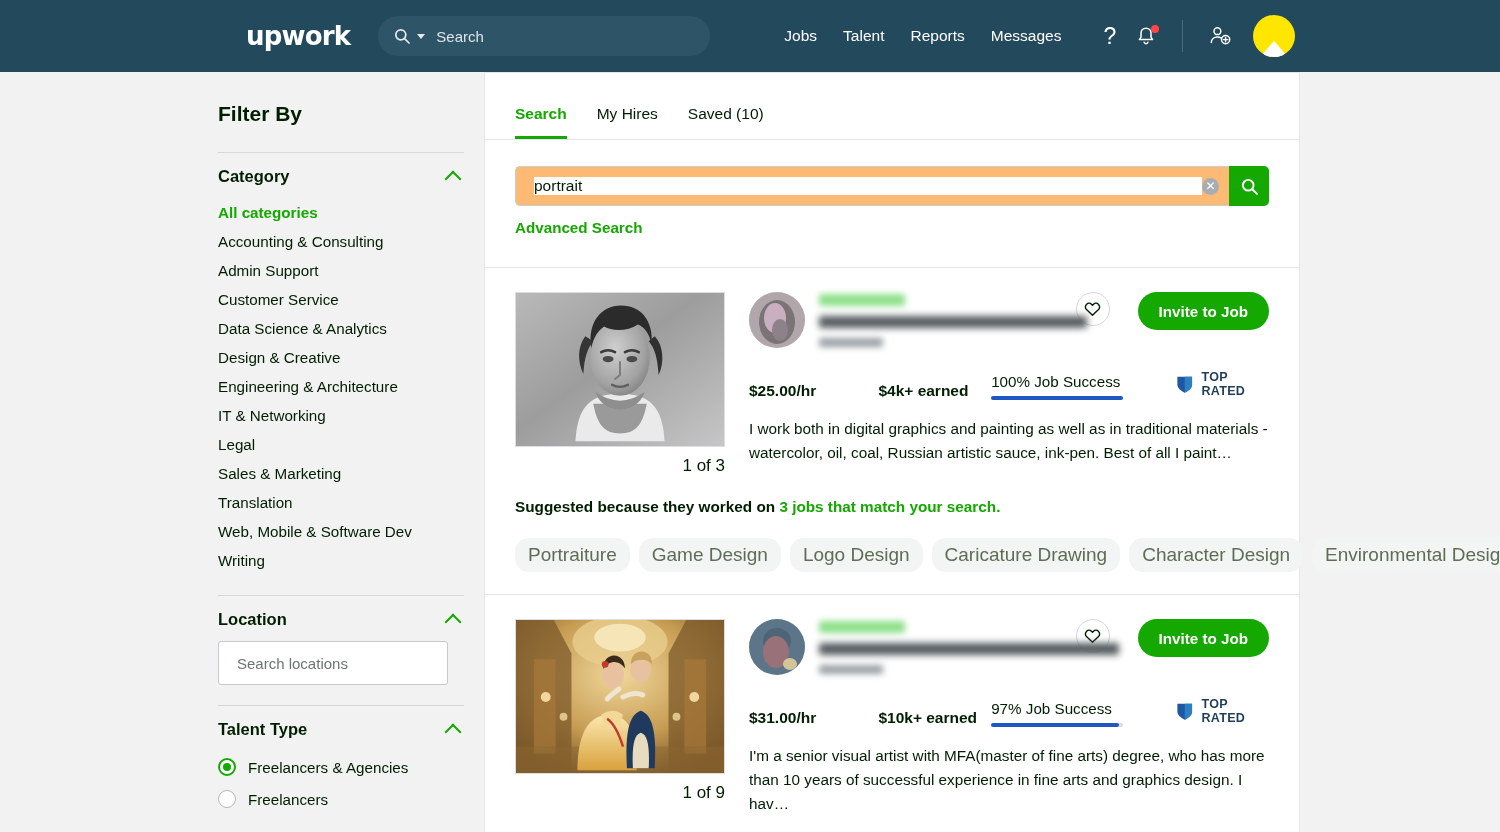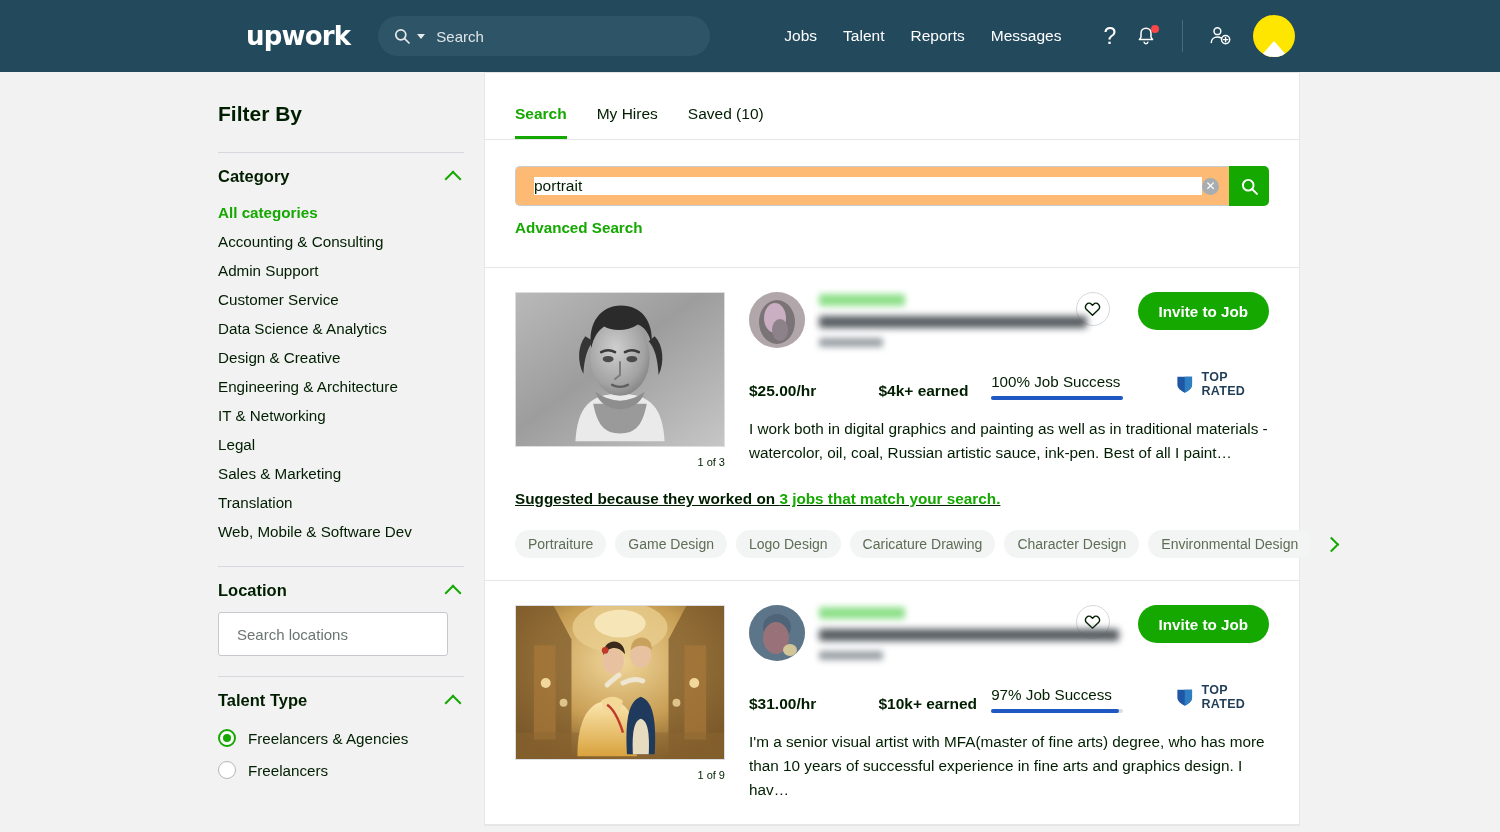--- a/index.html
+++ b/index.html
@@ -199,21 +199,21 @@
   .result { padding: 24px 30px 22px 30px; border-bottom: 1px solid #e4e6e8; }
   .res-main { display: flex; gap: 24px; }
   .thumb-col { width: 210px; flex: none; }
   .thumb {
     width: 210px; height: 155px;
     border: 1px solid #dcdfe2;
     overflow: hidden; position: relative;
   }
   .thumb svg { display: block; width: 100%; height: 100%; }
   .thumb-count {
-    text-align: right; font-size: 11px;
+    text-align: right; font-size: 17px;
     margin-top: 9px; color: #001e00;
   }
   .info-col { flex: 1; min-width: 0; }
   .id-row { display: flex; align-items: flex-start; gap: 14px; }
   .pavatar { width: 56px; height: 56px; border-radius: 50%; flex: none; overflow: hidden; }
   .pavatar svg { display: block; width: 100%; height: 100%; }
   .id-text { flex: 1; min-width: 0; padding-top: 2px; }
   .blur-name {
     height: 12px; width: 86px; border-radius: 2px;
     background: #8fe08b; filter: blur(3.4px); margin-bottom: 10px;
@@ -253,26 +253,26 @@
   .jss-fill { height: 4px; background: #1f57c3; border-radius: 2px; }
   .toprated {
     display: flex; align-items: center; gap: 8px;
     margin-left: auto; padding-bottom: 2px;
   }
   .tr-text { font-size: 12.5px; font-weight: 700; color: #1f3d57; letter-spacing: 0.3px; }
   .desc {
     margin-top: 17px; font-size: 15.3px;
     line-height: 1.58; color: #001e00;
   }
-  .suggested { margin-top: 22px; font-size: 15.3px; font-weight: 700; text-decoration: underline; }
+  .suggested { margin-top: 22px; font-size: 15.3px; font-weight: 700; }
   .suggested .g { color: #14a800; }
   .tags { display: flex; align-items: center; gap: 9px; margin-top: 22px; }
   .tag {
     background: #f2f5f4; border-radius: 14px;
-    padding: 6px 13px; font-size: 14px;
+    padding: 6px 13px; font-size: 19px;
     color: #5e6d55; white-space: nowrap; cursor: pointer;
   }
   .tag-next {
     margin-left: 6px; cursor: pointer;
     display: flex; align-items: center;
   }
   .chev-right {
     width: 11px; height: 11px;
     border-right: 2.6px solid #14a800;
     border-top: 2.6px solid #14a800;
@@ -342,20 +342,21 @@
       <li>Admin Support</li>
       <li>Customer Service</li>
       <li>Data Science &amp; Analytics</li>
       <li>Design &amp; Creative</li>
       <li>Engineering &amp; Architecture</li>
       <li>IT &amp; Networking</li>
       <li>Legal</li>
       <li>Sales &amp; Marketing</li>
       <li>Translation</li>
       <li>Web, Mobile &amp; Software Dev</li>
+      <li>Writing</li>
     </ul>
 
     <div class="hr" style="margin:20px 0 14px 0;"></div>
 
     <div class="sec-head">
       <span>Location</span>
       <span class="chev-up"></span>
     </div>
     <input class="loc-input" type="text" placeholder="Search locations" style="">
 

